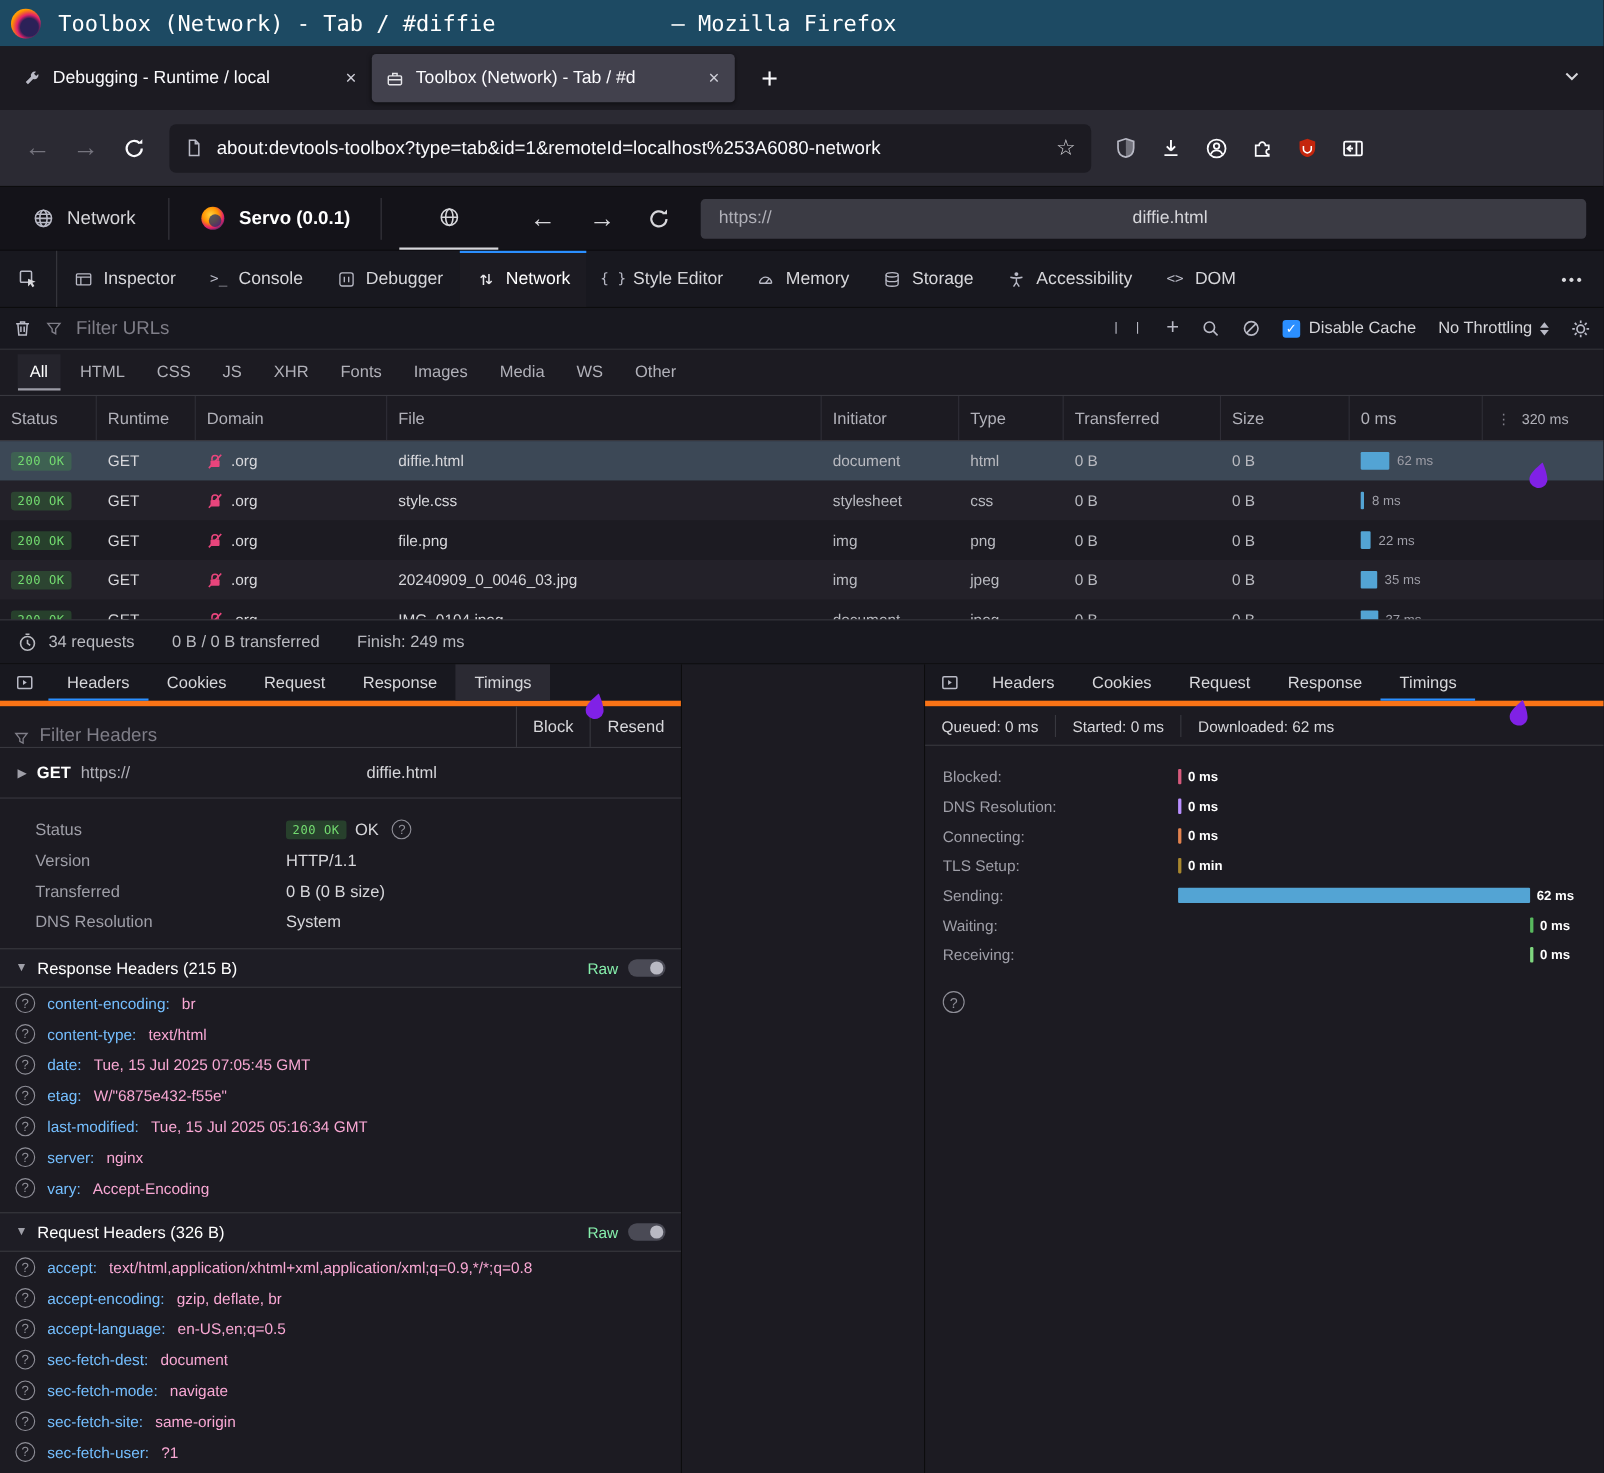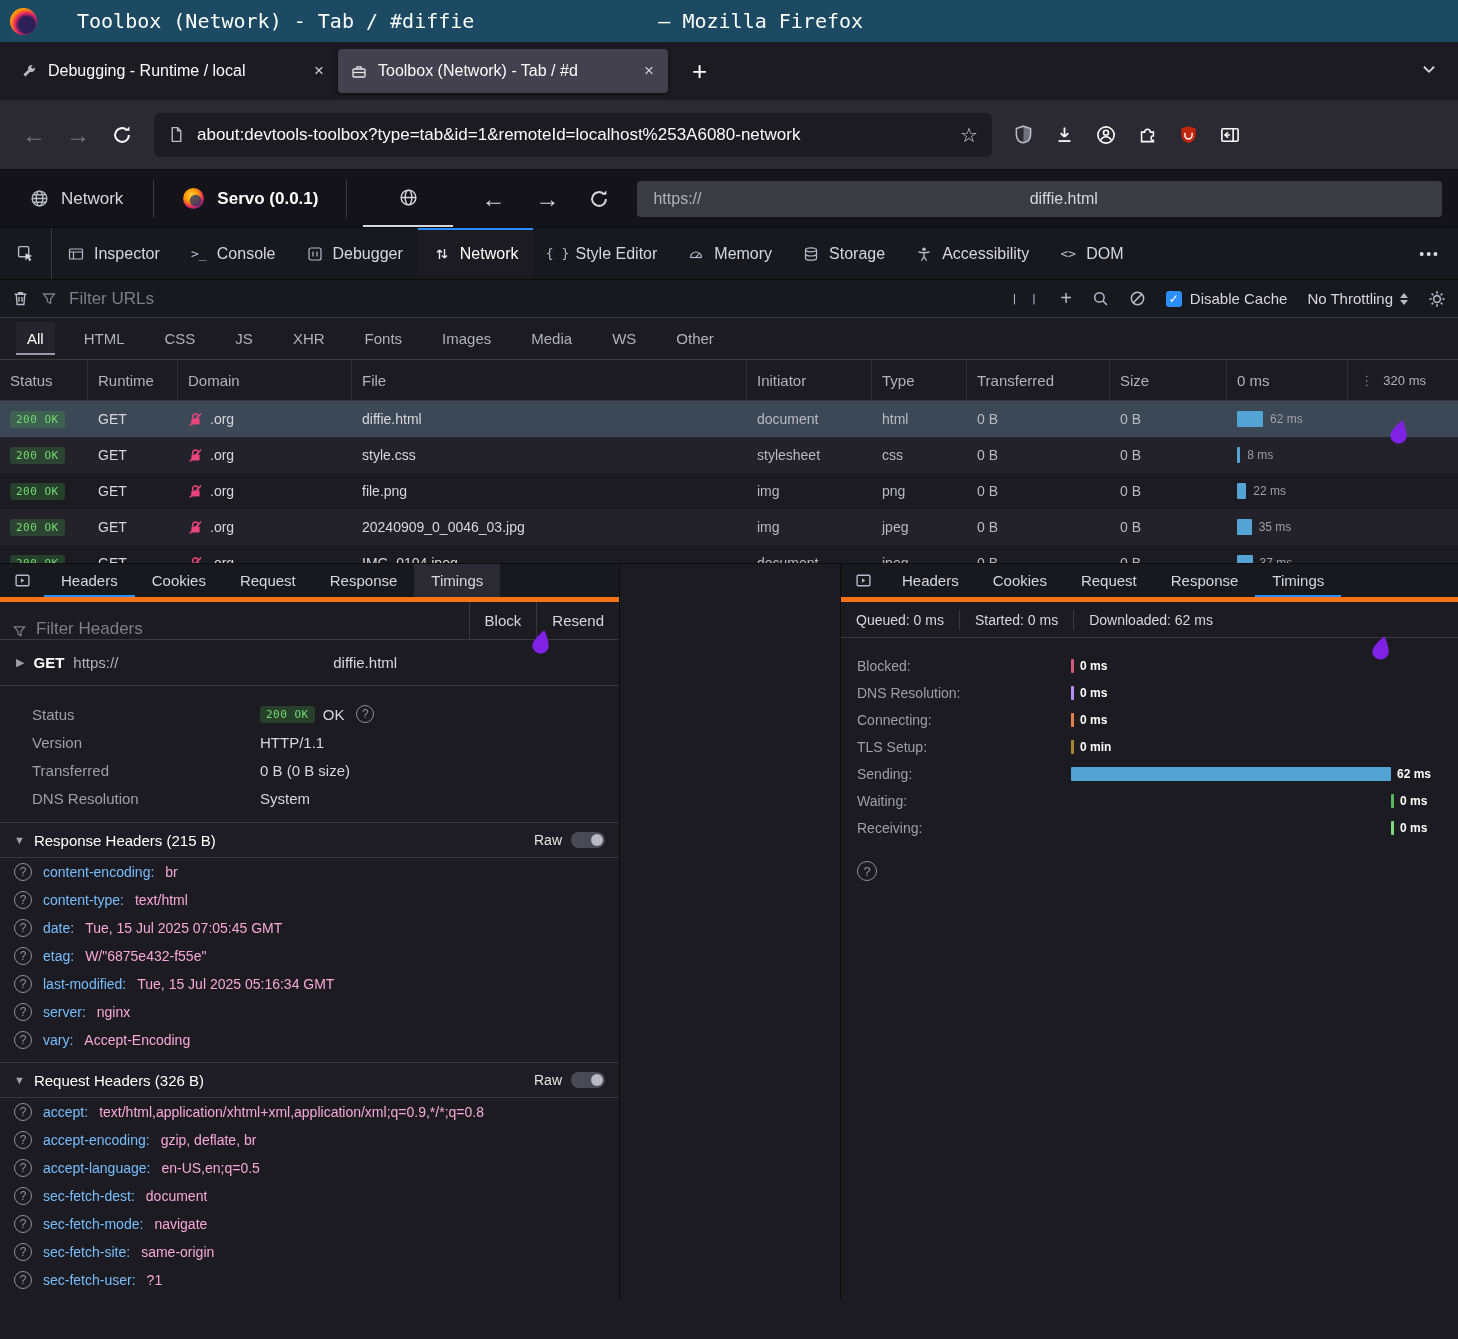--- a/index.html
+++ b/index.html
@@ -1,21 +1,21 @@
 <!DOCTYPE html>
 <html><head>
 <meta charset="utf-8">
 <style>
 *{margin:0;padding:0;box-sizing:border-box;}
 html,body{background:#0c0c0d;}
 body{font-family:"Liberation Sans",sans-serif;color:#d7d7db;}
 .window{position:relative;width:1458px;height:1339px;background:#1c1b22;overflow:hidden;}
 
 
-.titlebar{height:42px;background:#1d4a63;display:flex;align-items:center;padding:0 10px;gap:24px;}
+.titlebar{height:42px;background:#1d4a63;display:flex;align-items:center;padding:0 10px;}
 .ff-logo{width:27px;height:27px;border-radius:50%;background:radial-gradient(circle at 62% 62%,#2b2158 0 34%,#e2206a 48%,#ff9400 68%,#ffd23e 100%);margin-right:16px;flex:none;}
 .tb-text{font-family:"DejaVu Sans Mono",monospace;font-size:20px;color:#ffffff;white-space:nowrap;}
 .tb-suffix{margin-left:160px;}
 
 
 .tabstrip{height:58px;background:#1c1b22;display:flex;align-items:center;padding:0 8px;position:relative;}
 .btab{display:flex;align-items:center;gap:10px;width:330px;height:44px;border-radius:4px;padding:0 12px;font-size:16px;color:#fbfbfe;}
 .btab.active{background:#42414d;box-shadow:0 1px 4px rgba(0,0,0,.5);}
 .btab .label{flex:1;white-space:nowrap;overflow:hidden;}
 .tab-close{color:#cfcfd8;font-size:17px;padding:0 2px;}
@@ -60,21 +60,21 @@
 .plus-glyph{font-size:20px;color:#b9bac6;}
 .checkbox{width:16px;height:16px;background:#2b8fff;border-radius:3px;color:#fff;font-size:12px;display:flex;align-items:center;justify-content:center;flex:none;}
 .cache-group{display:flex;align-items:center;gap:8px;}
 .throttle{display:flex;align-items:center;gap:7px;}
 .updown{display:inline-flex;flex-direction:column;gap:2px;}
 .updown i{width:0;height:0;border-left:4px solid transparent;border-right:4px solid transparent;}
 .updown .up{border-bottom:5px solid #b9bac6;}
 .updown .dn{border-top:5px solid #b9bac6;}
 
 
-.net-filters{height:42px;background:#1c1b22;border-bottom:1px solid #38383f;display:flex;align-items:center;padding:0 16px;gap:18px;font-size:15px;}
+.net-filters{height:42px;background:#1c1b22;border-bottom:1px solid #38383f;display:flex;align-items:center;padding:0 16px;gap:7px;font-size:15px;}
 .ftab{padding:8px 11px;color:#b1b1b9;}
 .ftab.active{color:#ffffff;background:#25242c;box-shadow:inset 0 -2px 0 #9c9ca6;}
 
 
 .net-grid{display:grid;grid-template-columns:88px 90px 174px 395px 125px 95px 143px 117px 1fr;}
 .net-thead{background:#1c1b22;border-bottom:1px solid #38383f;}
 .net-th{height:40px;display:flex;align-items:center;padding:0 10px;font-size:15px;color:#b1b1b9;border-right:1px solid #2f2e37;white-space:nowrap;overflow:hidden;}
 .net-th:last-child{border-right:none;}
 .wf-head{display:flex;align-items:center;}
 .wf-end{margin-left:auto;display:flex;align-items:center;gap:10px;padding:0 22px 0 12px;border-left:1px solid #2f2e37;height:100%;font-size:13px;}
@@ -115,21 +115,21 @@
 .req-scheme{color:#b1b1b9;}
 .req-file{flex:1;text-align:center;color:#d7d7db;}
 .sumblock{padding:14px 0 10px;}
 .sumrow{height:28px;display:flex;align-items:center;padding:0 32px;font-size:15px;}
 .sl{width:228px;color:#9f9fa8;flex:none;}
 .sv{color:#d7d7db;}
 .qicon{width:18px;height:18px;border:1px solid #8f8f98;border-radius:50%;color:#8f8f98;font-size:12px;display:inline-flex;align-items:center;justify-content:center;flex:none;}
 .status-extra{margin-left:8px;margin-right:12px;}
 .sechdr{height:36px;display:flex;align-items:center;padding:0 14px;gap:9px;border-top:1px solid #38383f;border-bottom:1px solid #38383f;font-size:15px;color:#ffffff;background:#1e1d25;}
 .sechdr.mt{margin-top:8px;}
-.raw-group{margin-left:auto;display:flex;align-items:center;gap:9px;color:#e5e5e5;font-size:14px;}
+.raw-group{margin-left:auto;display:flex;align-items:center;gap:9px;color:#86efac;font-size:14px;}
 .toggle{width:34px;height:16px;border-radius:8px;background:#4a4a55;position:relative;flex:none;}
 .toggle::after{content:"";position:absolute;right:2px;top:2px;width:12px;height:12px;border-radius:50%;background:#b9b9c3;}
 .hitem{height:28px;display:flex;align-items:center;padding:0 14px;gap:11px;font-size:14px;}
 .hname{color:#75bfff;flex:none;}
 .hval{color:#f9a8d4;white-space:nowrap;overflow:hidden;}
 
 
 .queue-row{height:36px;display:flex;align-items:center;border-bottom:1px solid #38383f;font-size:14px;color:#d7d7db;}
 .queue-row .qitem{padding:0 15px;}
 .qsep{width:1px;height:20px;background:#38383f;}
@@ -623,20 +623,36 @@
       <div class="net-td dim">jpeg</div>
       <div class="net-td dim">0 B</div>
       <div class="net-td dim">0 B</div>
       <div class="net-td wf">
           <span class="wf-bar" style="width: 15.54px;"></span>
           <span class="wf-time">37 ms</span>
         </div>
     </div>
   </div>
 
+  <div class="net-statusbar">
+    <span class="sb-item">
+        <span>
+          <svg class="ic" width="18" height="18" viewBox="0 0 16 16">
+            <g fill="none" stroke="#b9bac0" stroke-width="1.3">
+              <circle cx="8" cy="8.8" r="5.6"></circle>
+              <path d="M8 5.8v3l2.2 1.6"></path>
+              <path d="M6.4 1.4h3.2"></path>
+            </g>
+          </svg>
+        </span>
+        <span>34 requests</span>
+      </span>
+    <span class="sb-item">0 B / 0 B transferred</span>
+    <span class="sb-item">Finish: 249 ms</span>
+  </div>
 
   <div class="details">
 
     <div class="panel-left">
       <div class="ptabs">
         <span class="ptoggle">
             <svg class="ic" width="17" height="17" viewBox="0 0 16 16">
               <rect x="2" y="3" width="12" height="10" rx="1" fill="none" stroke="#b9bac6" stroke-width="1.3"></rect>
               <path d="M6.5 5.8l3.2 2.2-3.2 2.2z" fill="#b9bac6"></path>
             </svg>

